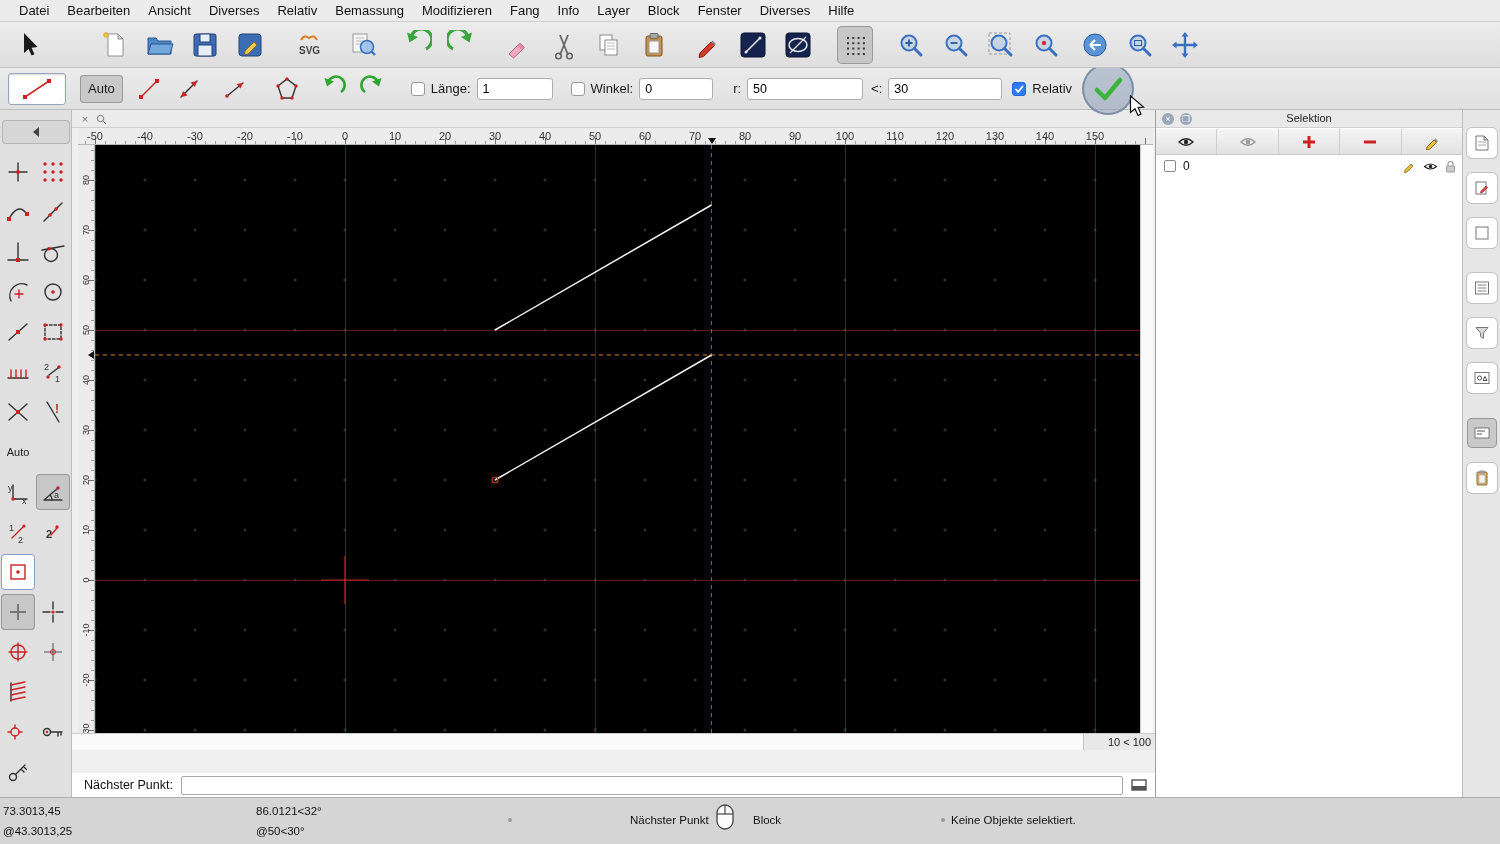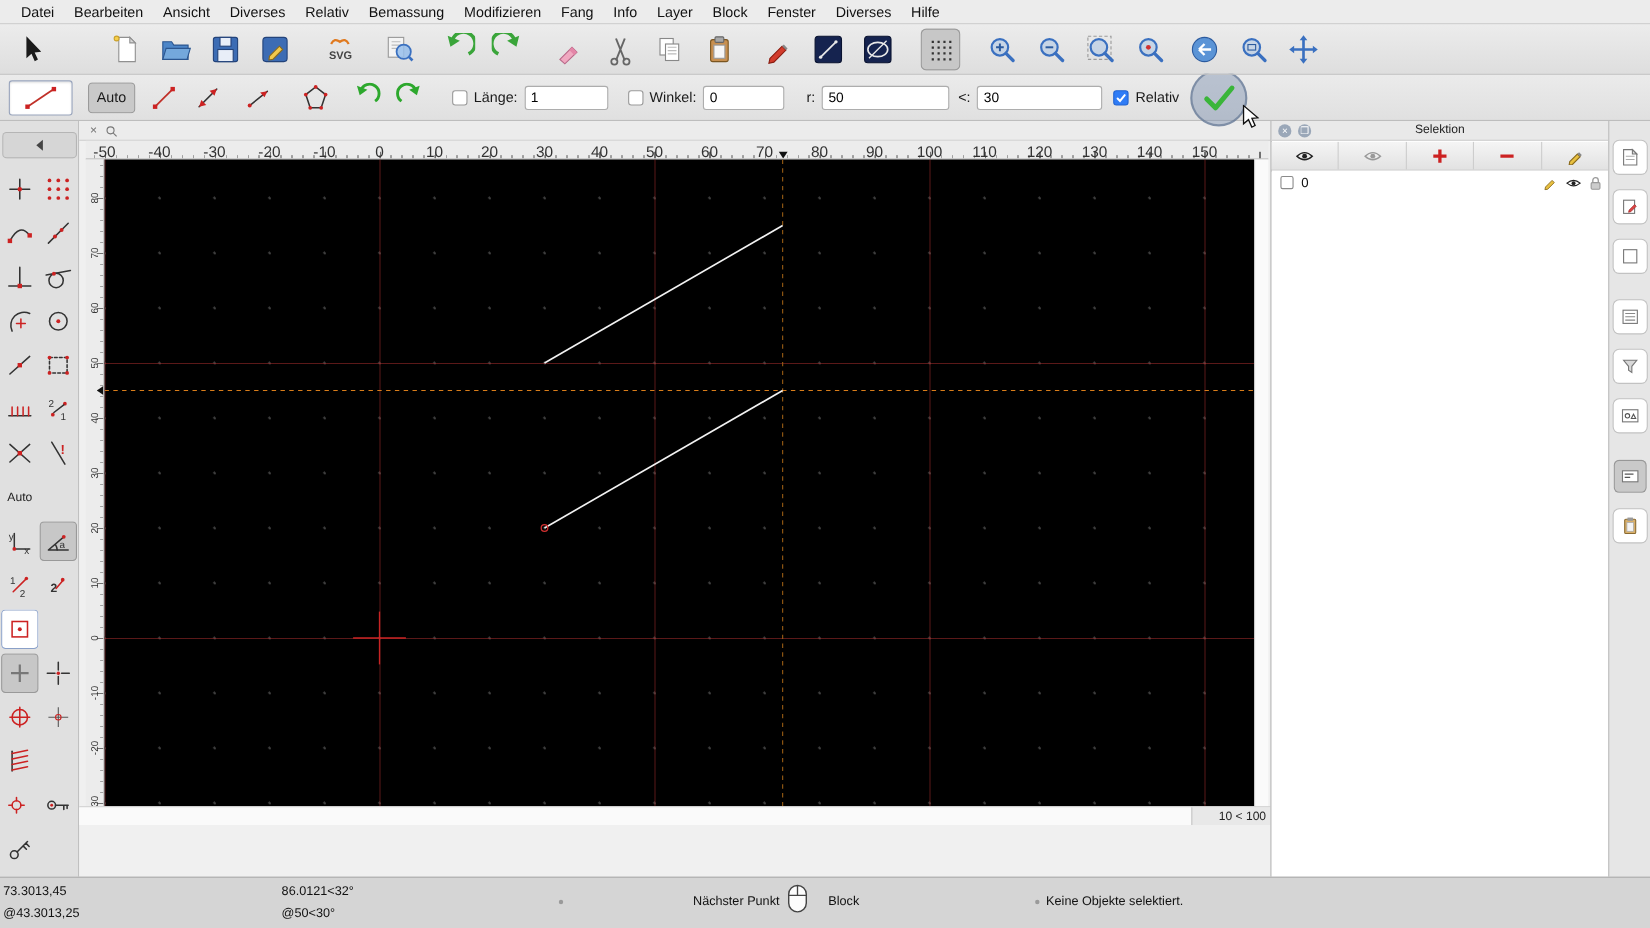--- a/index.html
+++ b/index.html
@@ -43,21 +43,21 @@
 svg text.t{font-size:9px;fill:#333;font-family:inherit}
 
 
 .docarea{position:absolute;left:72px;top:0;width:1083px;height:687px;background:#f0f0f0}
 .tabbar{position:absolute;left:0;top:0;width:100%;height:18px;background:#ececec;border-bottom:1px solid #cfcfcf}
 .tab-title{position:absolute;left:0;right:0;top:2px;text-align:center;font-size:11px;color:#222}
 .tab-ico{position:absolute;top:3px;width:12px;height:12px;display:flex;align-items:center;justify-content:center;color:#777;font-size:11px;line-height:12px}
 .hruler{position:absolute;left:6px;top:18px;width:1075px;height:17px;background:#ececec;border-bottom:1px solid #b8b8b8;overflow:hidden}
 .hminor{position:absolute;left:7px;right:0;bottom:0;height:3px;background:repeating-linear-gradient(to right,#a0a0a0 0 1px,transparent 1px 10px)}
 .hmajor{position:absolute;left:17px;right:0;bottom:0;height:6px;background:repeating-linear-gradient(to right,#707070 0 1px,transparent 1px 50px)}
-.hlabel{position:absolute;top:2px;left:calc(17px + var(--i)*50px - 15px);width:30px;text-align:center;font-size:14px;color:#333}
+.hlabel{position:absolute;top:2px;left:calc(17px + var(--i)*50px - 15px);width:30px;text-align:center;font-size:11px;color:#333}
 .hmarker{position:absolute;bottom:0;width:0;height:0;border-left:4px solid transparent;border-right:4px solid transparent;border-top:6px solid #111}
 .vruler{position:absolute;left:6px;top:35px;width:17px;height:588px;background:#ececec;border-right:1px solid #b8b8b8;overflow:hidden}
 .vminor{position:absolute;top:5px;bottom:0;right:0;width:3px;background:repeating-linear-gradient(to bottom,#a0a0a0 0 1px,transparent 1px 10px)}
 .vmajor{position:absolute;top:35px;bottom:0;right:0;width:6px;background:repeating-linear-gradient(to bottom,#707070 0 1px,transparent 1px 50px)}
 .vlabel{position:absolute;left:-6.5px;top:calc(29px + var(--i)*50px);width:30px;height:12px;text-align:center;font-size:9px;color:#333;transform:rotate(-90deg)}
 .vmarker{position:absolute;right:0;width:0;height:0;border-top:4px solid transparent;border-bottom:4px solid transparent;border-right:6px solid #111}
 .canvas{position:absolute;left:23px;top:35px;width:1045px;height:588px;background-color:#000;
  background-image:
   repeating-linear-gradient(to right,rgba(165,45,45,.55) 0 1px,transparent 1px 250px),
   repeating-linear-gradient(to bottom,rgba(165,45,45,.55) 0 1px,transparent 1px 250px),
@@ -648,20 +648,30 @@
             <circle cx="400" cy="335" r="3" class="start-marker"></circle>
           </svg>
       </div>
 
       <div class="vscroll"></div>
       <div class="bottomstrip">
         <div class="hscroll"></div>
         <div class="grid-info">10 &lt; 100</div>
       </div>
 
+      <div class="cmd-prompt">
+        <span class="plbl">Nächster Punkt:</span>
+        <input class="cmd-input" value="" style="">
+        <span class="cmd-toggle">
+            <svg width="16" height="12">
+              <rect x="1" y="1" width="14" height="10" fill="none" stroke="#555" stroke-width="1.4"></rect>
+              <rect x="1" y="7" width="14" height="4" fill="#555"></rect>
+            </svg>
+          </span>
+      </div>
     </div>
 
     <div class="rightpanel">
       <div class="panel-header">
         <span class="ph-btn" style="left:6px">×</span>
         <span class="ph-btn" style="left:24px">❐</span>
         <div class="panel-title">Selektion</div>
       </div>
       <div class="panel-toolbar">
         <div class="pt-btn">

